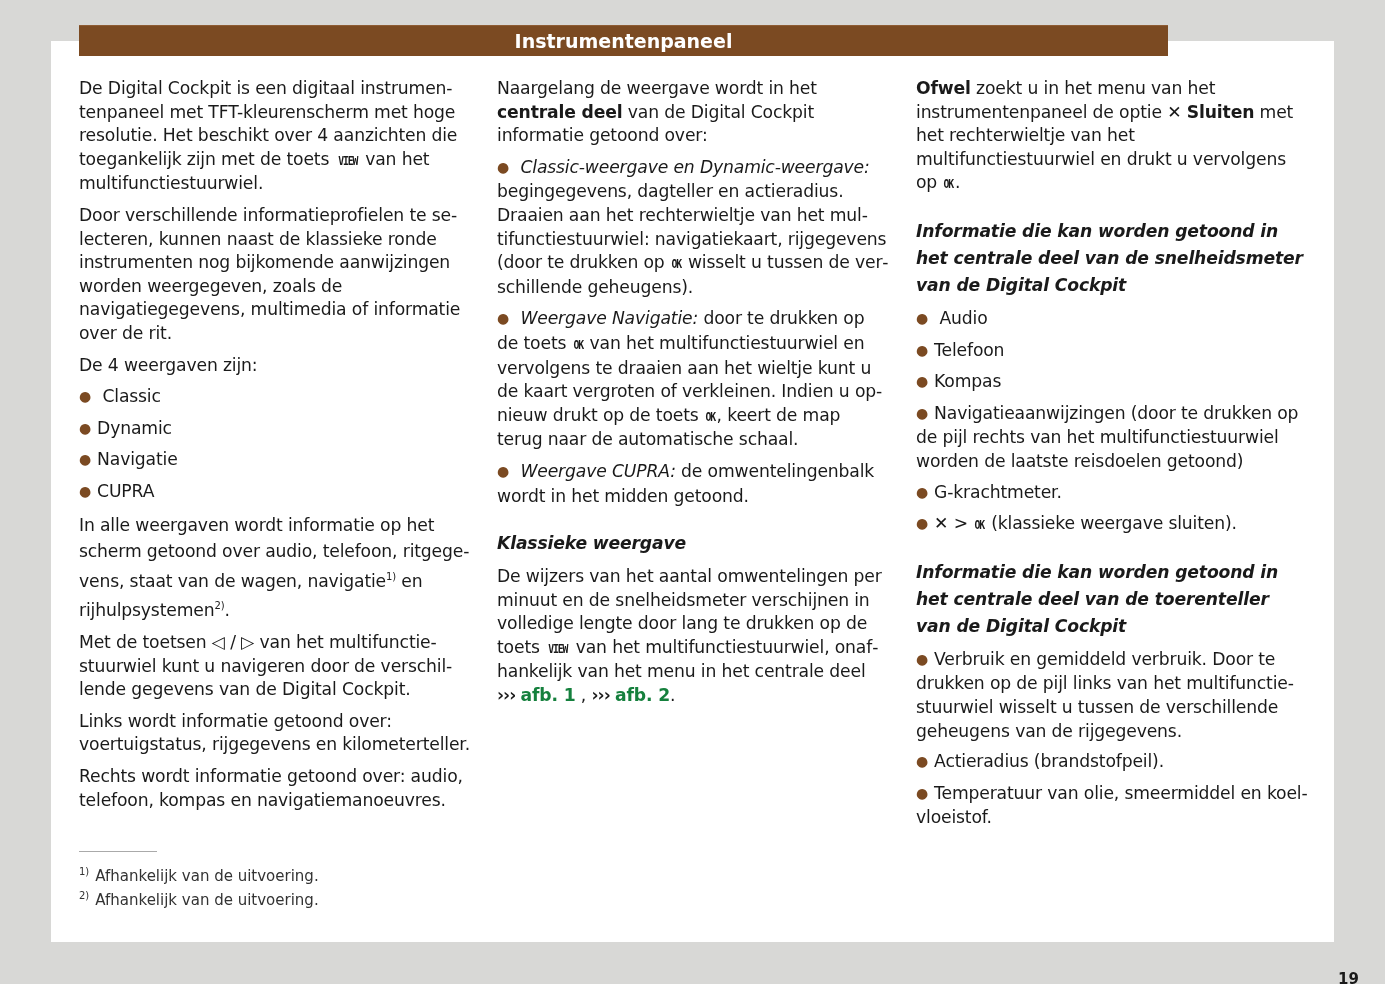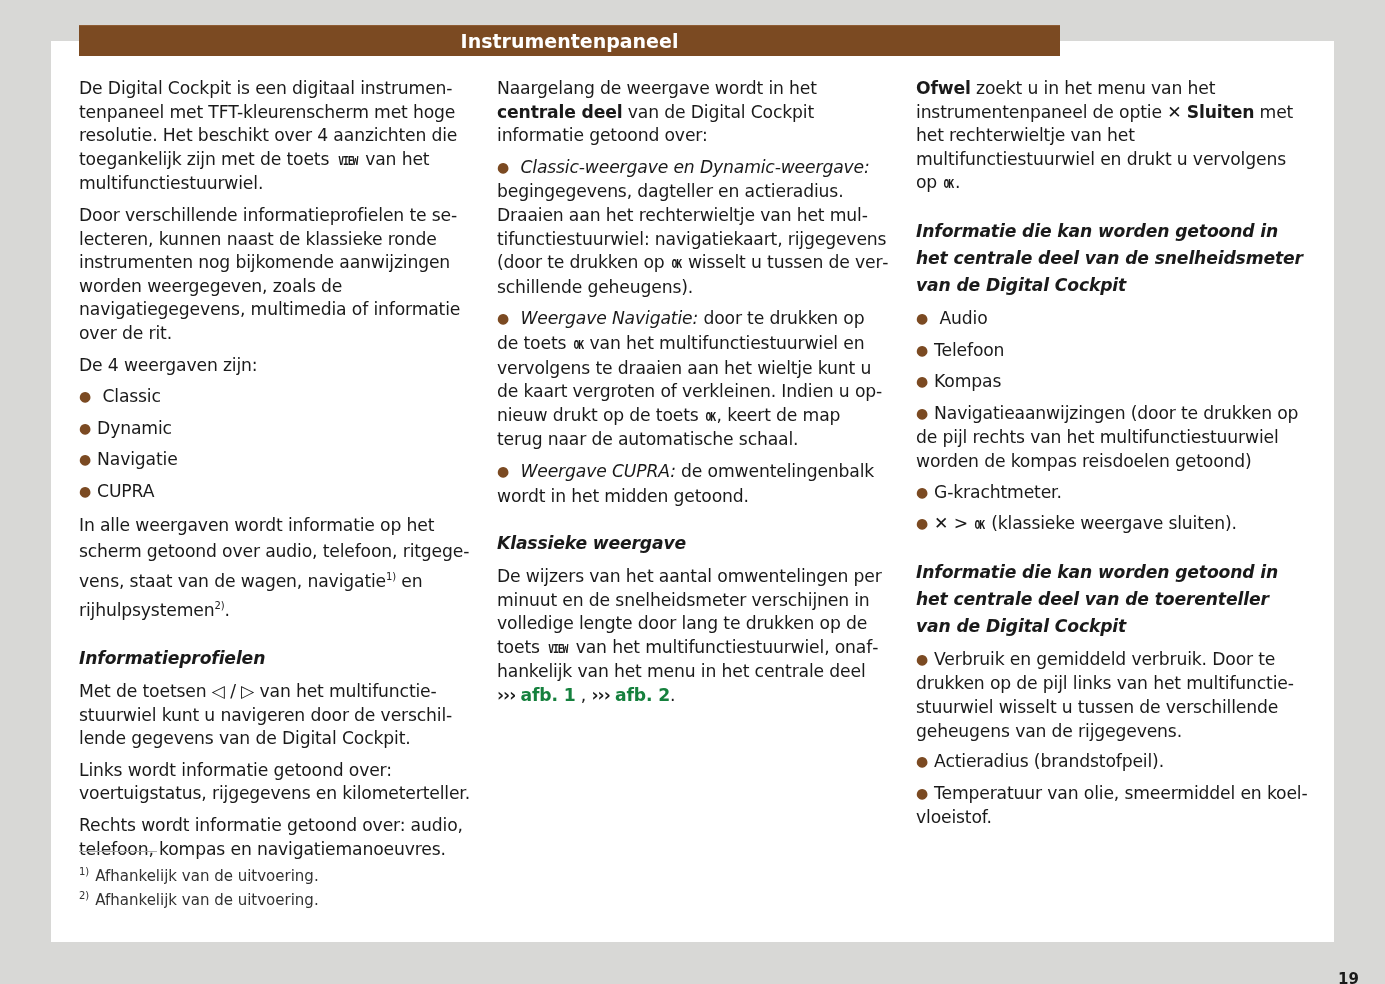--- a/index.html
+++ b/index.html
@@ -2,21 +2,21 @@
 <html><head>
 <meta charset="utf-8">
 <style>
   html, body { margin:0; padding:0; }
   body {
     width:1385px; height:984px; background:#d8d8d6; position:relative; overflow:hidden;
     font-family:"DejaVu Sans", sans-serif; color:#1a1a1a;
   }
   .page { position:absolute; left:51px; top:41px; width:1283px; height:901px; background:#ffffff; }
   .header-bar {
-    position:absolute; left:79px; top:25px; width:981px; height:31px; background:#7b4a22;
+    position:absolute; left:79px; top:25px; width:1089px; height:31px; background:#7b4a22;
     color:#fff; font-weight:bold; font-size:19px; text-align:center; line-height:31px;
     border-top:1px solid #8d5c34; box-sizing:border-box;
   }
   .col { position:absolute; top:77px; width:392px; font-size:17.2px; line-height:23.6px; letter-spacing:-0.15px; }
   .col1 { left:79px; } .col2 { left:497px; } .col3 { left:916px; }
   p { margin:0 0 8px 0; }
   .h { font-weight:bold; margin-top:22px; margin-bottom:8px; line-height:27px;font-style:italic; }
   .li { margin:0 0 7px 0; }
   .bullet { color:#7b4a22; font-size:14px; margin-right:6px; position:relative; top:-1px; }
   .key { font-family:"DejaVu Sans Mono", monospace; font-weight:bold; font-size:13px; letter-spacing:-1.5px; transform:scaleX(0.75); display:inline-block; }
@@ -36,21 +36,20 @@
 
 <div class="col col1">
   <p><span>De Digital Cockpit is een digitaal instrumen­tenpaneel met TFT-kleurenscherm met hoge resolutie. Het beschikt over 4 aanzichten die toegankelijk zijn met de toets </span><span class="key">VIEW</span><span> van het multi­functiestuurwiel.</span></p>
   <p>Door verschillende informatieprofielen te se­lecteren, kunnen naast de klassieke ronde instrumenten nog bijkomende aanwijzingen worden weergegeven, zoals de navigatiegege­vens, multimedia of informatie over de rit.</p>
   <p>De 4 weergaven zijn:</p>
   <div class="li"><span class="bullet">●</span> <span>Classic</span></div>
   <div class="li"><span class="bullet">●</span><span>Dynamic</span></div>
   <div class="li"><span class="bullet">●</span><span>Navigatie</span></div>
   <div class="li"><span class="bullet">●</span><span>CUPRA</span></div>
   <p style="line-height:26px"><span>In alle weergaven wordt informatie op het scherm getoond over audio, telefoon, ritgege­vens, staat van de wagen, navigatie</span><sup>1)</sup><span> en rijhulp­systemen</span><sup>2)</sup><span>.</span></p>
-  <div class="h">Informatieprofielen</div>
   <p><span>Met de toetsen </span><span>◁ / ▷</span><span> van het multifunctie­stuurwiel kunt u navigeren door de verschil­lende gegevens van de Digital Cockpit.</span></p>
   <p>Links wordt informatie getoond over: voertuig­status, rijgegevens en kilometerteller.</p>
   <p>Rechts wordt informatie getoond over: audio, telefoon, kompas en navigatiemanoeuvres.</p>
 </div>
 
 <div class="fn-rule"></div>
 <div class="fn" style="top:866px"><sup>1)</sup><span>Afhankelijk van de uitvoering.</span></div>
 <div class="fn" style="top:890px"><sup>2)</sup><span>Afhankelijk van de uitvoering.</span></div>
 
 <div class="col col2">
@@ -61,21 +60,21 @@
   <div class="h">Klassieke weergave</div>
   <p><span>De wijzers van het aantal omwentelingen per minuut en de snelheidsmeter verschijnen in volledige lengte door lang te drukken op de toets </span><span class="key">VIEW</span><span> van het multifunctiestuurwiel, onaf­hankelijk van het menu in het centrale deel </span><span class="arrows">›››</span> <span class="ref">afb. 1</span><span> , </span><span class="arrows">›››</span> <span class="ref">afb. 2</span><span>.</span></p>
 </div>
 
 <div class="col col3">
   <p><b>Ofwel</b><span> zoekt u in het menu van het instrumen­tenpaneel de optie </span><span>✕</span> <b>Sluiten</b><span> met het rechter­wieltje van het multifunctiestuurwiel en drukt u vervolgens op </span><span class="key">OK</span><span>.</span></p>
   <div class="h">Informatie die kan worden getoond in het centrale deel van de snelheidsmeter van de Digital Cockpit</div>
   <div class="li"><span class="bullet">●</span> <span>Audio</span></div>
   <div class="li"><span class="bullet">●</span><span>Telefoon</span></div>
   <div class="li"><span class="bullet">●</span><span>Kompas</span></div>
-  <div class="li"><span class="bullet">●</span><span>Navigatieaanwijzingen (door te drukken op de pijl rechts van het multifunctiestuurwiel worden de kompas reisdoelen getoond)</span></div>
+  <div class="li"><span class="bullet">●</span><span>Navigatieaanwijzingen (door te drukken op de pijl rechts van het multifunctiestuurwiel worden de laatste reisdoelen getoond)</span></div>
   <div class="li"><span class="bullet">●</span><span>G-krachtmeter.</span></div>
   <div class="li"><span class="bullet">●</span><span>✕</span><span> &gt; </span><span class="key">OK</span><span> (klassieke weergave sluiten).</span></div>
   <div class="h">Informatie die kan worden getoond in het centrale deel van de toerenteller van de Di­gital Cockpit</div>
   <div class="li"><span class="bullet">●</span><span>Verbruik en gemiddeld verbruik. Door te drukken op de pijl links van het multifunctie­stuurwiel wisselt u tussen de verschillende ge­heugens van de rijgegevens.</span></div>
   <div class="li"><span class="bullet">●</span><span>Actieradius (brandstofpeil).</span></div>
   <div class="li"><span class="bullet">●</span><span>Temperatuur van olie, smeermiddel en koel­vloeistof.</span></div>
 </div>
 
 <div class="pagenum">19</div>
 

